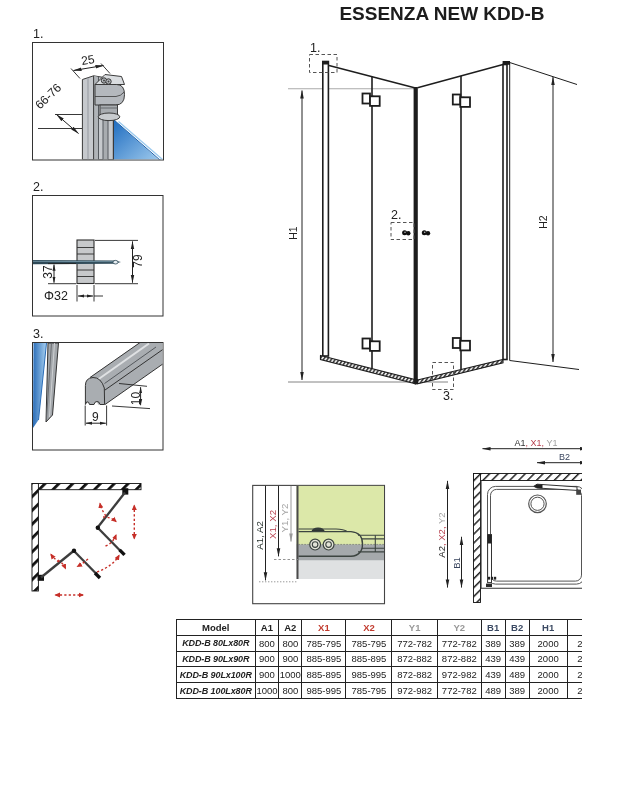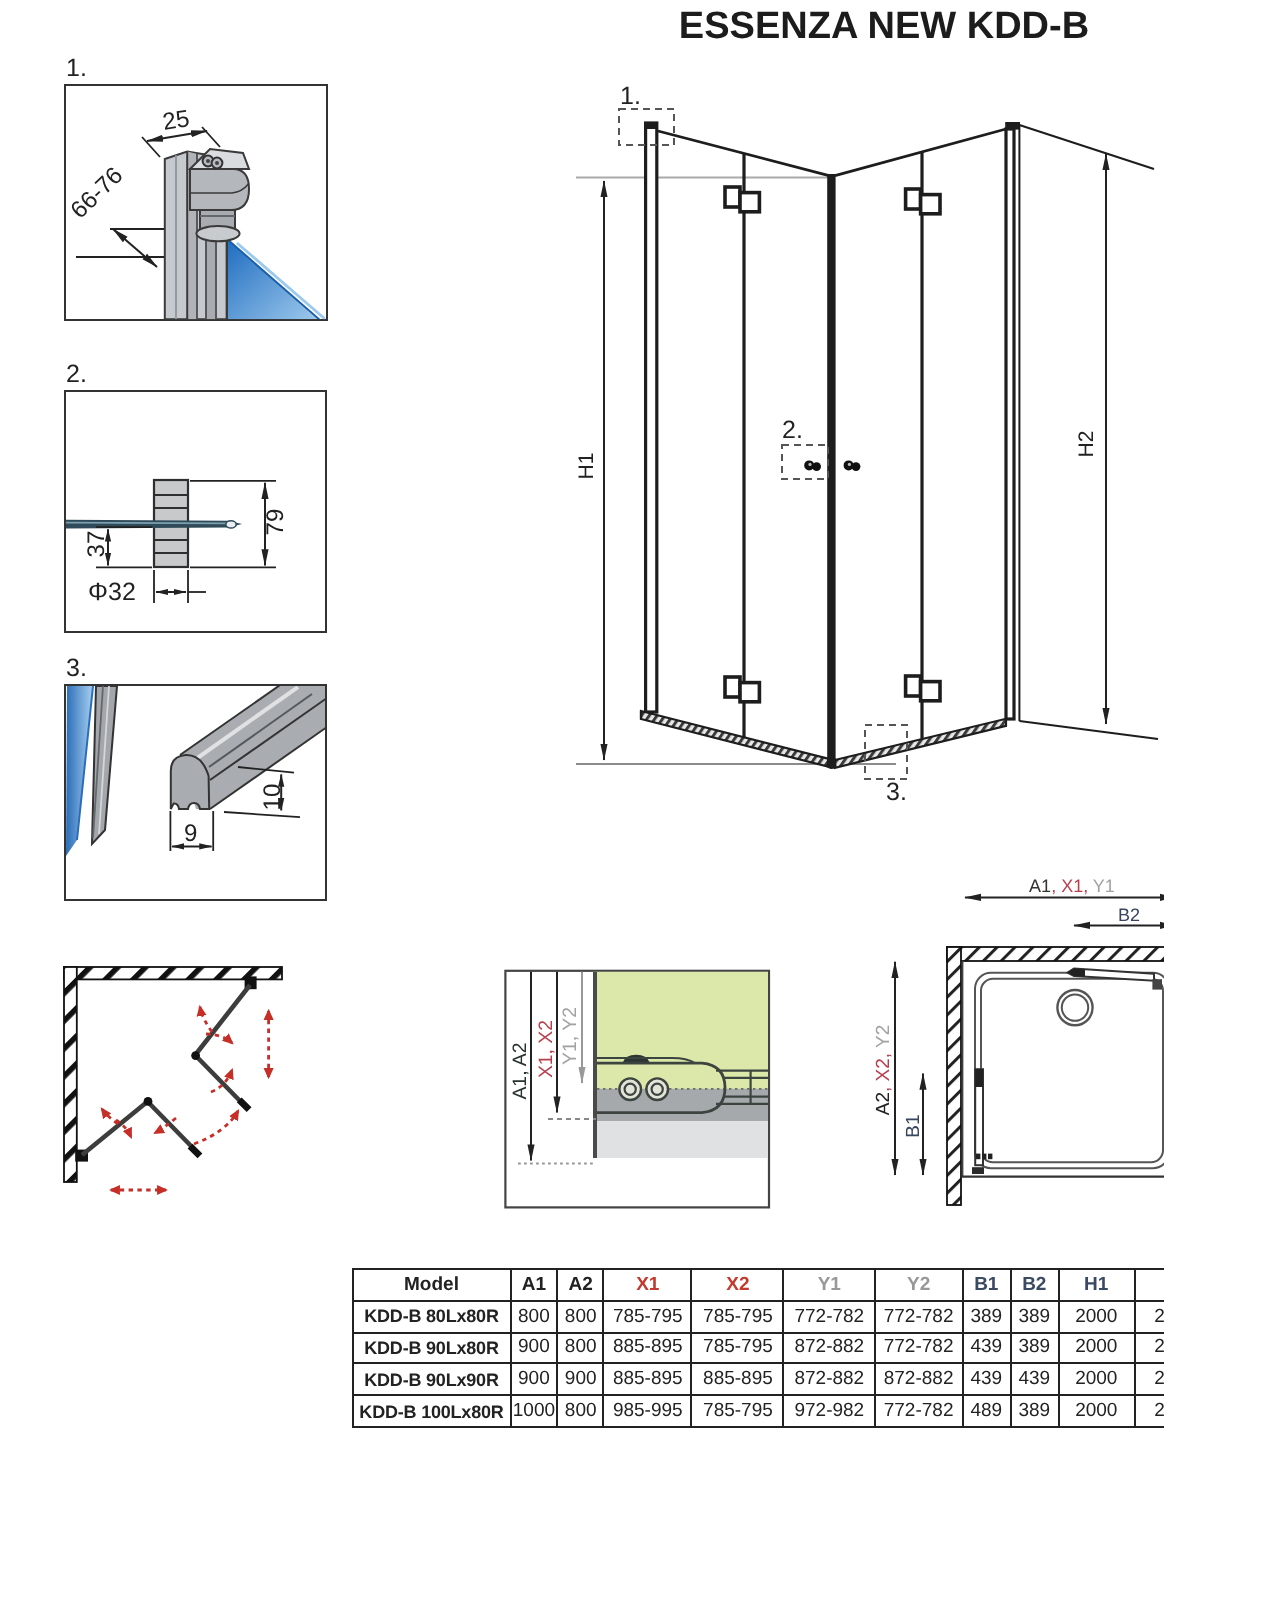--- a/index.html
+++ b/index.html
@@ -1,25 +1,25 @@
 <!DOCTYPE html>
 <html><head>
 <meta charset="utf-8">
 <style>
   html,body{margin:0;padding:0;background:#fff;}
   .page{position:relative;width:550px;height:800px;background:#fff;overflow:hidden;
         font-family:"Liberation Sans", sans-serif;padding-left:32px;}
   .title{position:absolute;left:280px;top:3px;width:324px;text-align:center;
          font-size:19px;font-weight:bold;color:#1c1c1c;letter-spacing:0px;}
   svg{position:absolute;left:0;top:0;}
-  table.spec{position:absolute;left:176px;top:634px;border-collapse:collapse;
+  table.spec{position:absolute;left:176px;top:619px;border-collapse:collapse;
              table-layout:fixed;width:432px;font-size:9.5px;color:#222;}
   table.spec td,table.spec th{border:1px solid #222;padding:0;text-align:center;
              height:14.8px;overflow:hidden;white-space:nowrap;}
-  table.spec .mod{font-weight:bold;font-size:9px;letter-spacing:-0.1px;margin-top:20px;}
+  table.spec .mod{font-weight:bold;font-style:italic;font-size:9px;letter-spacing:-0.1px;margin-top:20px;}
 </style>
 </head>
 <body>
 <div class="page">
 
 <div class="title">ESSENZA NEW KDD-B</div>
 <svg width="638" height="800" viewBox="0 0 638 800">
 <defs>
   <linearGradient id="glass1" x1="0" y1="0" x2="1" y2="1">
     <stop offset="0" stop-color="#1e6cc0"></stop>
@@ -488,42 +488,42 @@
           <td>785-795</td>
           <td>785-795</td>
           <td>772-782</td>
           <td>772-782</td>
           <td>389</td>
           <td>389</td>
           <td>2000</td>
           <td>2020</td>
         </tr>
 <tr>
-          <td class="mod">KDD-B 90Lx80R</td>
-          <td>900</td>
-          <td>800</td>
-          <td>885-895</td>
-          <td>785-795</td>
-          <td>872-882</td>
-          <td>772-782</td>
-          <td>439</td>
-          <td>389</td>
-          <td>2000</td>
-          <td>2020</td>
-        </tr>
-<tr>
           <td class="mod">KDD-B 90Lx90R</td>
           <td>900</td>
           <td>900</td>
           <td>885-895</td>
           <td>885-895</td>
           <td>872-882</td>
           <td>872-882</td>
           <td>439</td>
           <td>439</td>
+          <td>2000</td>
+          <td>2020</td>
+        </tr>
+<tr>
+          <td class="mod">KDD-B 90Lx100R</td>
+          <td>900</td>
+          <td>1000</td>
+          <td>885-895</td>
+          <td>985-995</td>
+          <td>872-882</td>
+          <td>972-982</td>
+          <td>439</td>
+          <td>489</td>
           <td>2000</td>
           <td>2020</td>
         </tr>
 <tr>
           <td class="mod">KDD-B 100Lx80R</td>
           <td>1000</td>
           <td>800</td>
           <td>985-995</td>
           <td>785-795</td>
           <td>972-982</td>

